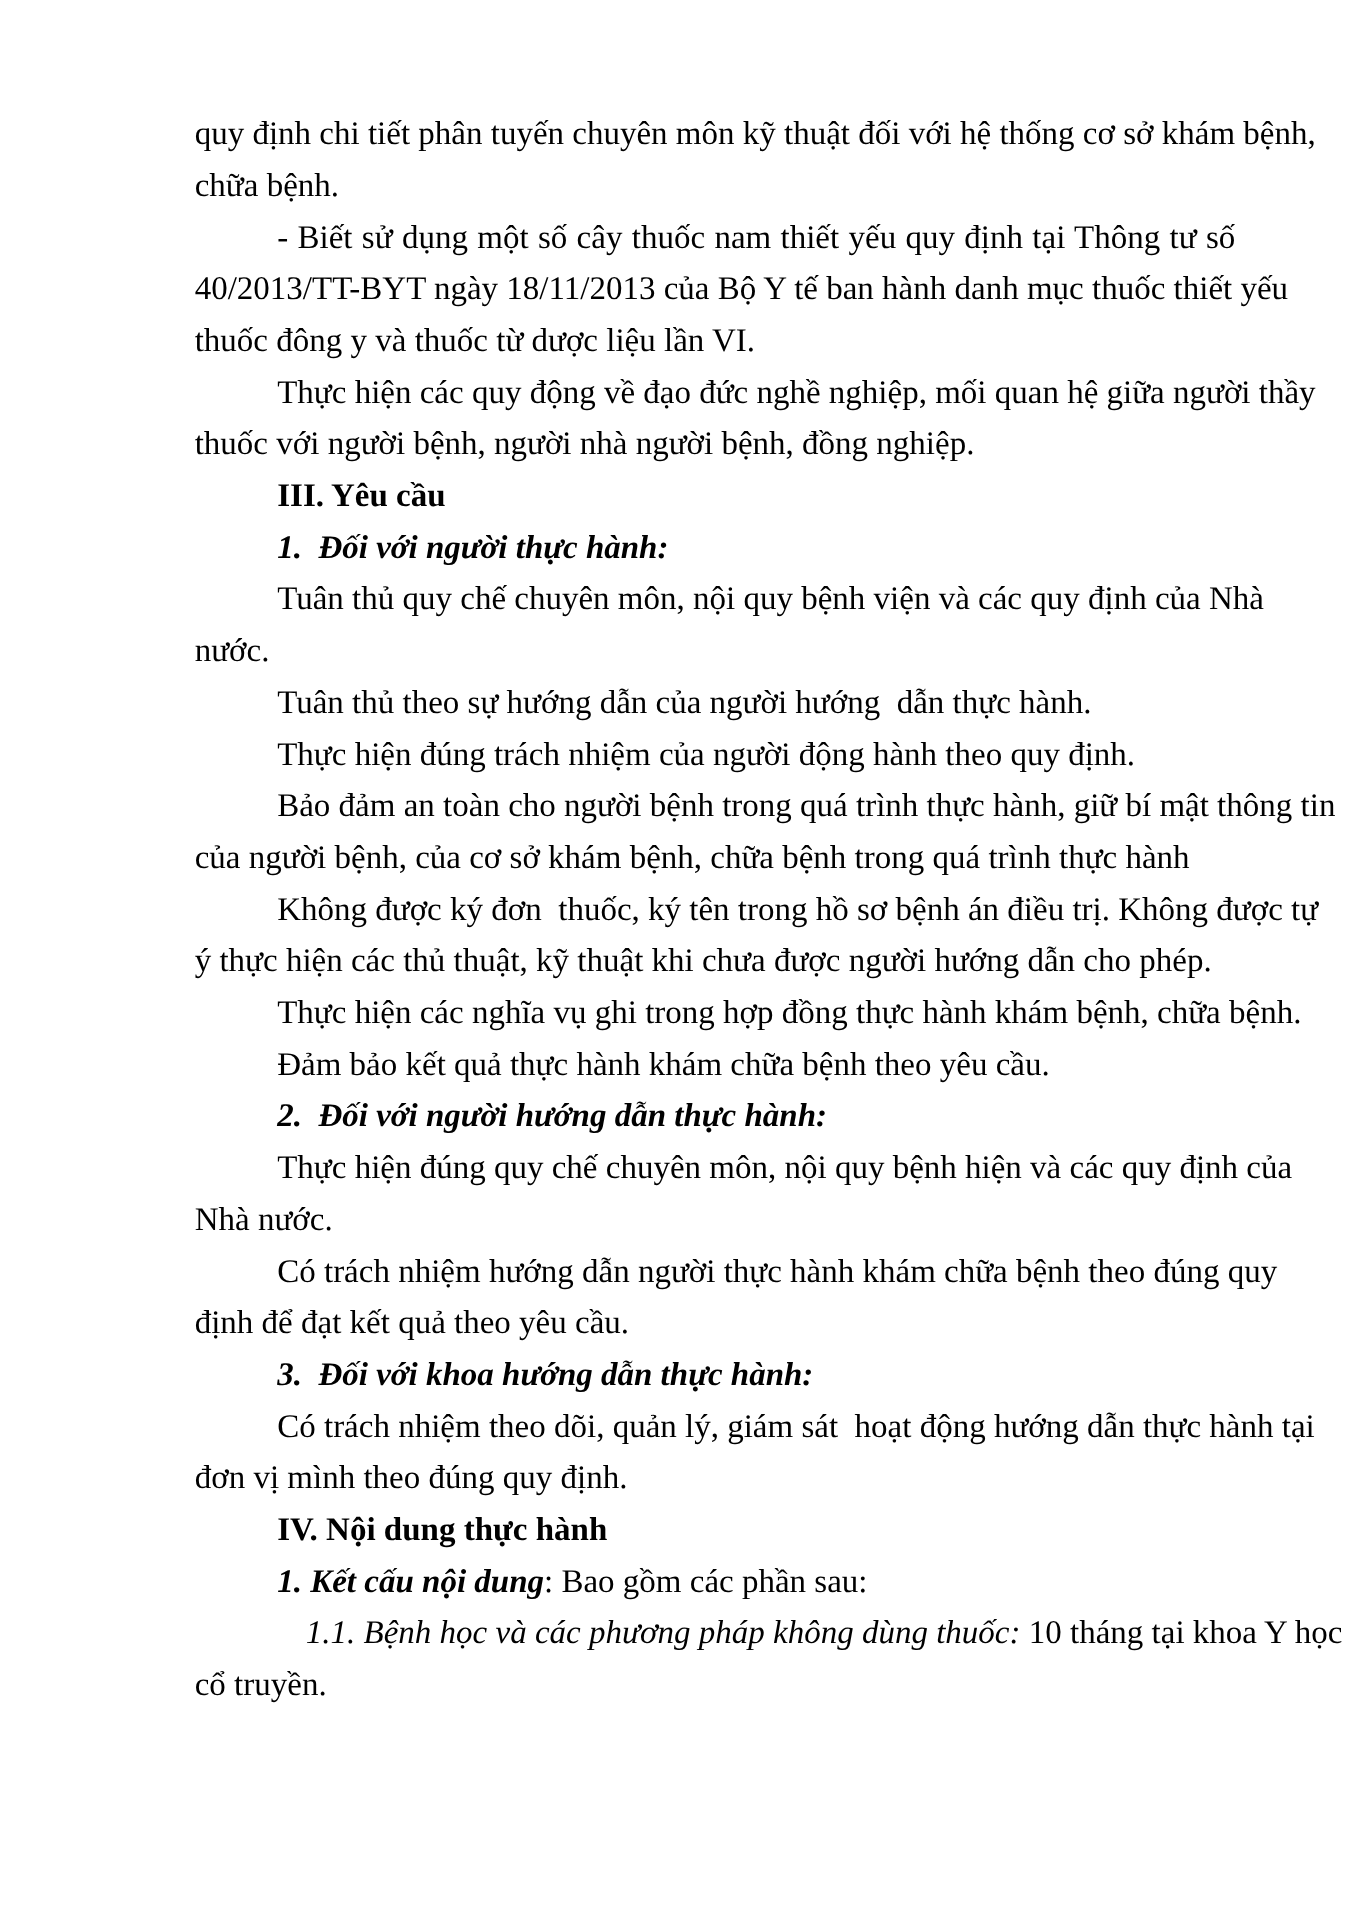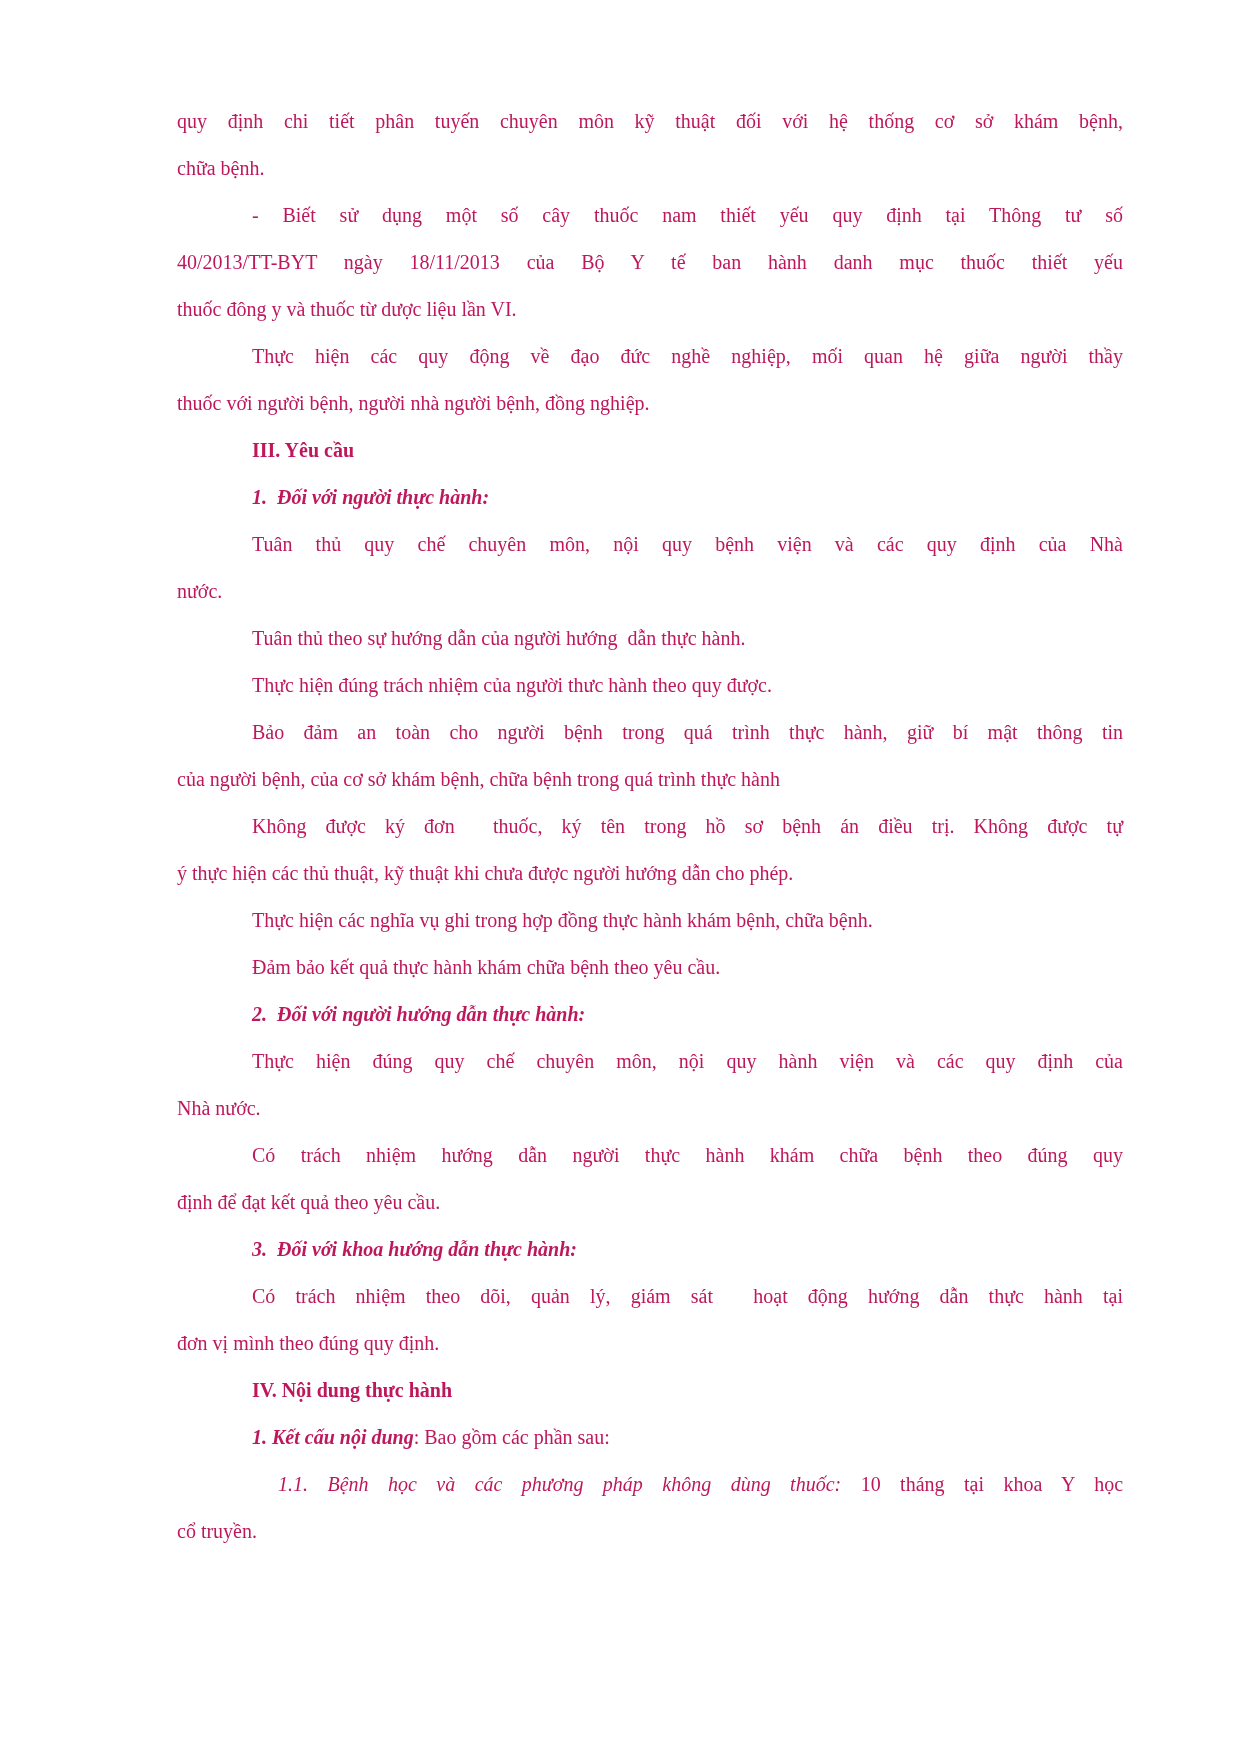--- a/index.html
+++ b/index.html
@@ -16,26 +16,26 @@
     font-family: "Liberation Serif", "DejaVu Serif", serif;
     color: #1f1f1f;
   }
   .content {
     position: absolute;
     left: 177px;
     top: 98px;
     width: 946px;
   }
   .line {
-    font-size: 20px;
+    font-size: 30px;
     line-height: 47px;
     height: 47px;
     white-space: nowrap;
     text-align: left;
-    color: #be185d;
+    color: #000000;
   }
   .line.justify {
     text-align: justify;
     text-align-last: justify;
   }
   .line.indent {
     text-indent: 75px;
   }
   .seg.regular { font-weight: normal; font-style: normal; text-align: right; }
   .seg.bold { font-weight: bold; font-style: normal; }
@@ -53,29 +53,29 @@
         <div class="line indent justify"><span class="seg regular">- Biết sử dụng một số cây thuốc nam thiết yếu quy định tại Thông tư số</span></div>
         <div class="line justify"><span class="seg regular">40/2013/TT-BYT ngày 18/11/2013 của Bộ Y tế ban hành danh mục thuốc thiết yếu</span></div>
         <div class="line"><span class="seg regular">thuốc đông y và thuốc từ dược liệu lần VI.</span></div>
         <div class="line indent justify"><span class="seg regular">Thực hiện các quy động về đạo đức nghề nghiệp, mối quan hệ giữa người thầy</span></div>
         <div class="line"><span class="seg regular">thuốc với người bệnh, người nhà người bệnh, đồng nghiệp.</span></div>
         <div class="line indent"><span class="seg bold">III. Yêu cầu</span></div>
         <div class="line indent"><span class="seg bold-italic">1.&nbsp; Đối với người thực hành:</span></div>
         <div class="line indent justify"><span class="seg regular">Tuân thủ quy chế chuyên môn, nội quy bệnh viện và các quy định của Nhà</span></div>
         <div class="line"><span class="seg regular">nước.</span></div>
         <div class="line indent"><span class="seg regular">Tuân thủ theo sự hướng dẫn của người hướng&nbsp; dẫn thực hành.</span></div>
-        <div class="line indent"><span class="seg regular">Thực hiện đúng trách nhiệm của người thưc hành theo quy được.</span></div>
+        <div class="line indent"><span class="seg regular">Thực hiện đúng trách nhiệm của người động hành theo quy định.</span></div>
         <div class="line indent justify"><span class="seg regular">Bảo đảm an toàn cho người bệnh trong quá trình thực hành, giữ bí mật thông tin</span></div>
         <div class="line"><span class="seg regular">của người bệnh, của cơ sở khám bệnh, chữa bệnh trong quá trình thực hành</span></div>
         <div class="line indent justify"><span class="seg regular">Không được ký đơn&nbsp; thuốc, ký tên trong hồ sơ bệnh án điều trị. Không được tự</span></div>
         <div class="line"><span class="seg regular">ý thực hiện các thủ thuật, kỹ thuật khi chưa được người hướng dẫn cho phép.</span></div>
         <div class="line indent"><span class="seg regular">Thực hiện các nghĩa vụ ghi trong hợp đồng thực hành khám bệnh, chữa bệnh.</span></div>
         <div class="line indent"><span class="seg regular">Đảm bảo kết quả thực hành khám chữa bệnh theo yêu cầu.</span></div>
         <div class="line indent"><span class="seg bold-italic">2.&nbsp; Đối với người hướng dẫn thực hành:</span></div>
-        <div class="line indent justify"><span class="seg regular">Thực hiện đúng quy chế chuyên môn, nội quy hành viện và các quy định của</span></div>
+        <div class="line indent justify"><span class="seg regular">Thực hiện đúng quy chế chuyên môn, nội quy bệnh hiện và các quy định của</span></div>
         <div class="line"><span class="seg regular">Nhà nước.</span></div>
         <div class="line indent justify"><span class="seg regular">Có trách nhiệm hướng dẫn người thực hành khám chữa bệnh theo đúng quy</span></div>
         <div class="line"><span class="seg regular">định để đạt kết quả theo yêu cầu.</span></div>
         <div class="line indent"><span class="seg bold-italic">3.&nbsp; Đối với khoa hướng dẫn thực hành:</span></div>
         <div class="line indent justify"><span class="seg regular">Có trách nhiệm theo dõi, quản lý, giám sát&nbsp; hoạt động hướng dẫn thực hành tại</span></div>
         <div class="line"><span class="seg regular">đơn vị mình theo đúng quy định.</span></div>
         <div class="line indent"><span class="seg bold">IV. Nội dung thực hành</span></div>
         <div class="line indent"><span class="seg bold-italic">1. Kết cấu nội dung</span><span class="seg regular">: Bao gồm các phần sau:</span></div>
         <div class="line indent justify"><span class="seg italic">1.1. Bệnh học và các phương pháp không dùng thuốc:</span><span class="seg regular"> 10 tháng tại khoa Y học</span></div>
         <div class="line"><span class="seg regular">cổ truyền.</span></div>

